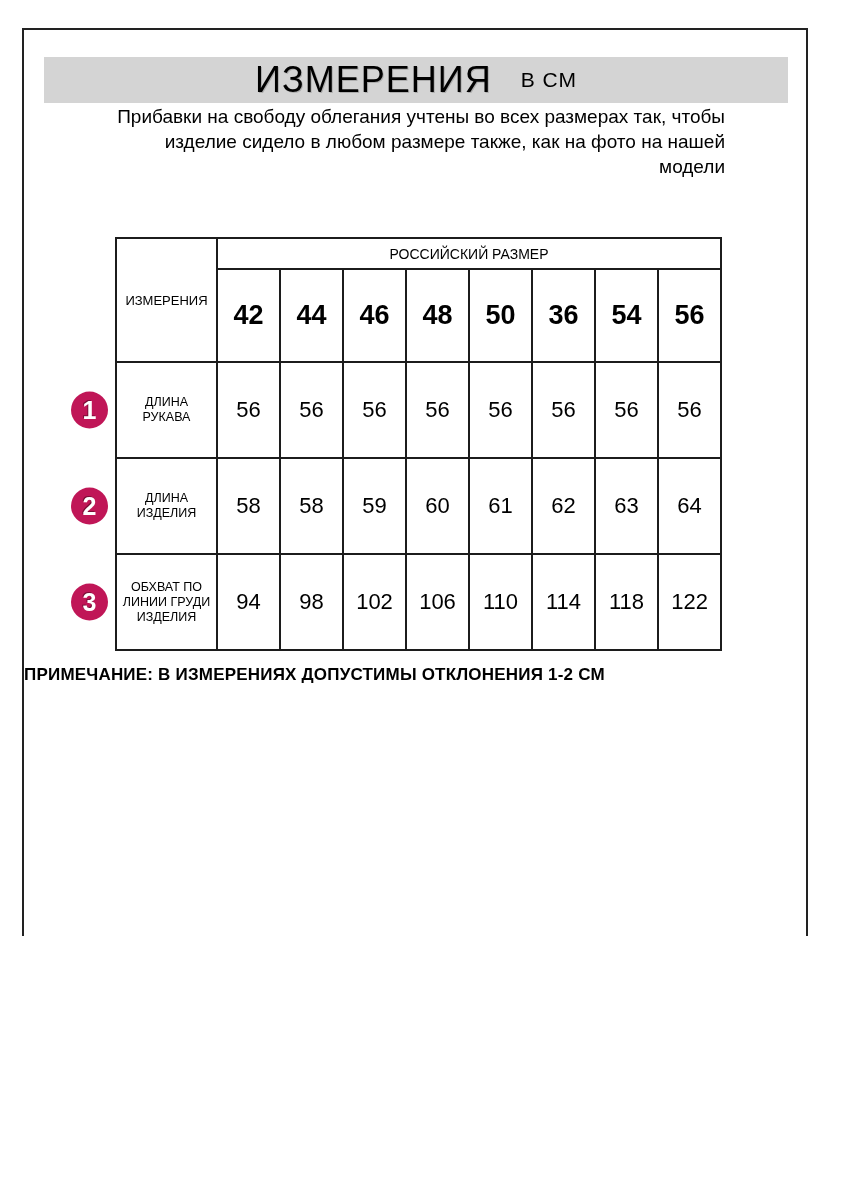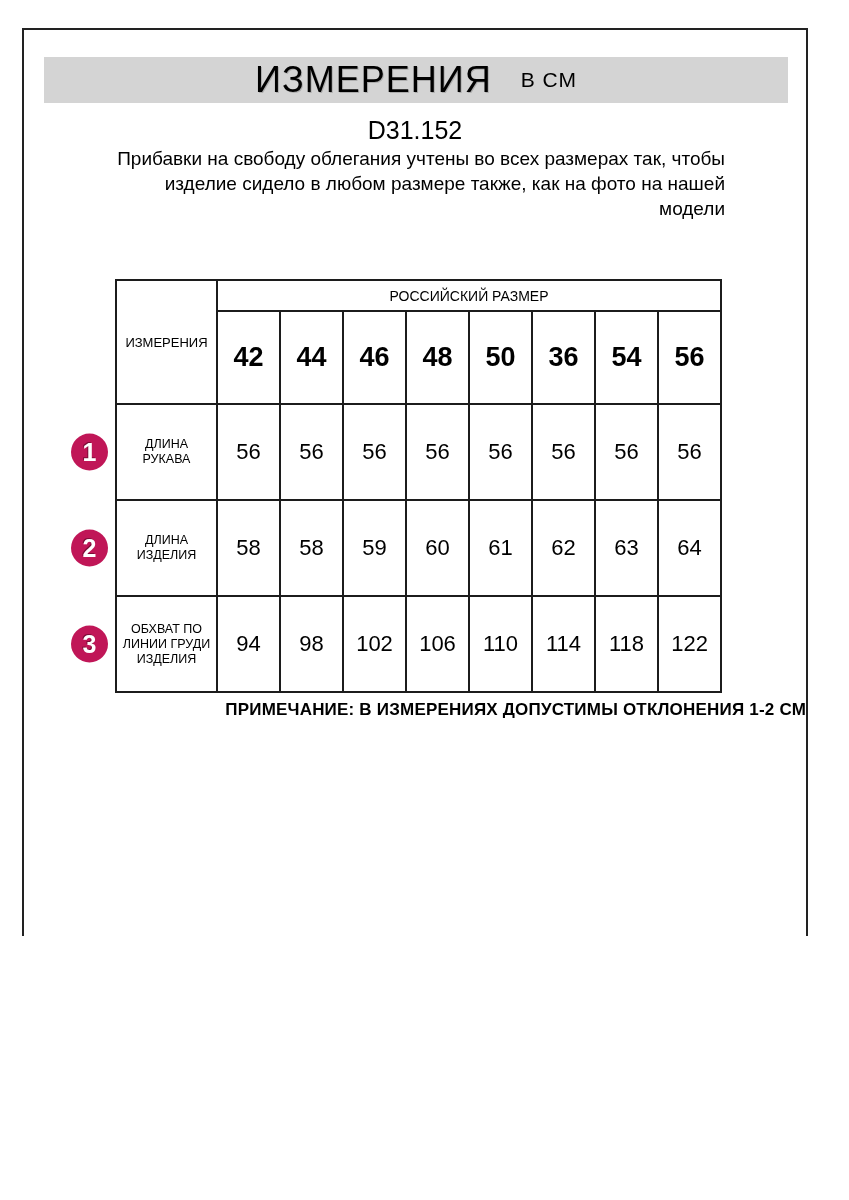--- a/index.html
+++ b/index.html
@@ -117,39 +117,38 @@
     border-radius: 50%;
     color: #ffffff;
     font-size: 25px;
     font-weight: bold;
     display: flex;
     align-items: center;
     justify-content: center;
     text-shadow: -1px -1px 0 rgba(40,0,16,0.45);
   }
   .note {
-    text-align: right;
+    text-align: left;
     font-weight: bold;
     font-size: 17px;
-    margin-top: 7px;
+    margin-top: 14px;
     letter-spacing: 0.2px;
   }
 </style>
 </head>
 <body>
 
 <div class="canvas">
   <div class="sheet">
 
     <div class="banner" style="background: rgb(212, 212, 212);">
       <span class="t-reg">ИЗМЕРЕНИЯ</span>
       <span class="t-unit">В СМ</span>
     </div>
 
-    <div class="code">D31.152</div>
 
     <div class="desc">Прибавки на свободу облегания учтены во всех размерах так, чтобы изделие сидело в любом размере также, как на фото на нашей модели</div>
 
     <div class="table-zone">
       <table class="meas">
         <colgroup>
           <col style="width:101px">
           <col span="8" style="width:63px">
         </colgroup>
         <thead>

